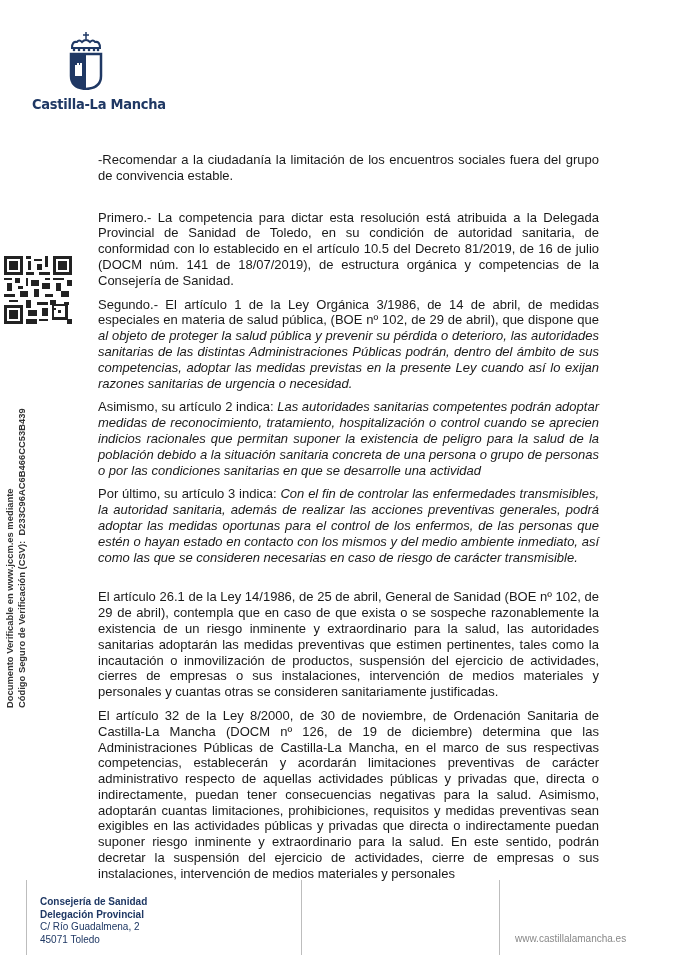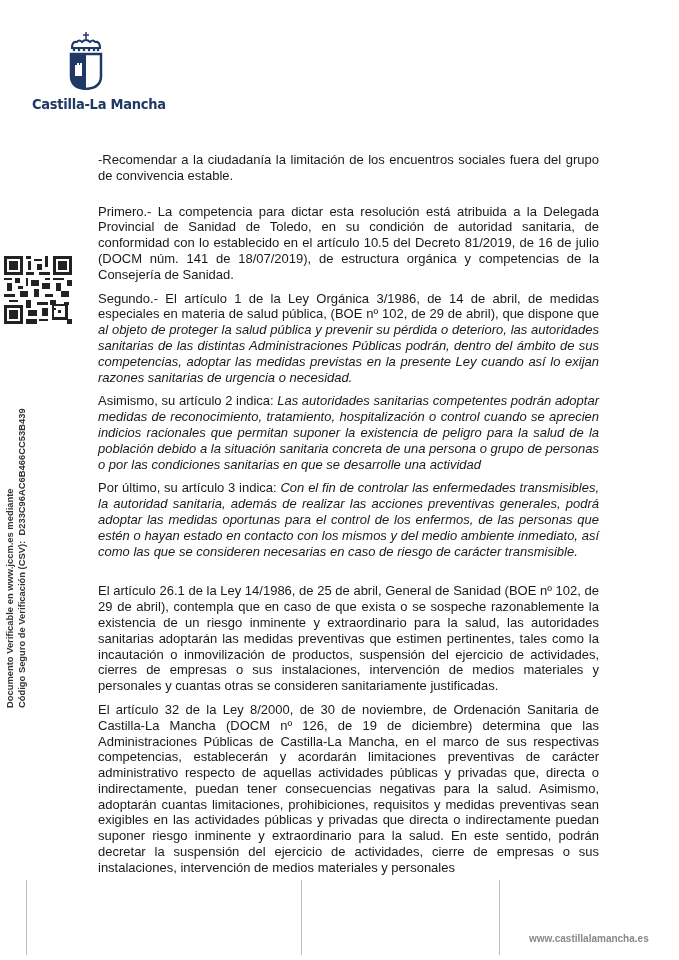--- a/index.html
+++ b/index.html
@@ -9,31 +9,31 @@
   .logo svg { display:block; margin:0 auto; }
   .logo-text { font-family:"DejaVu Sans", sans-serif; font-weight:bold; color:#1f3864;
                font-size:14.5px; letter-spacing:-0.3px; margin-top:6px; white-space:nowrap; transform:scaleX(0.9); }
   .side { position:absolute; left:4px; top:256px; width:70px; }
   .qr { width:68px; height:68px; }
   .side-text { position:absolute; left:0; top:82px; width:40px; height:370px; }
   .side-text .rot { position:absolute; left:0; top:370px; transform-origin:0 0; transform:rotate(-90deg);
                     width:370px; font-size:9.4px; line-height:12px; font-weight:bold; color:#333; white-space:nowrap; }
   .main { position:absolute; left:98px; top:152px; width:501px; font-size:13px; line-height:15.8px; }
   .main p { margin:0 0 8px 0; text-align:justify; }
-  .main .gap { margin-bottom:20px; }
+  .main .gap { margin-bottom:26px; }
   .main .big-gap { margin-bottom:24px; }
   .heading { text-align:center !important; margin-bottom:6px !important; }
   em { }
   .footer { position:absolute; left:0; top:880px; width:679px; height:80px; font-family:"Liberation Sans Narrow","Liberation Sans", sans-serif; }
   .vline { position:absolute; top:0; width:1px; height:75px; background:#bdbdbd; }
   .f-col { position:absolute; font-size:10px; line-height:12.5px; }
   .f-col1 { left:40px; top:16px; color:#1f3864; }
   .f-col1 .b { font-weight:bold; }
   .f-col2 { left:316px; top:41px; color:#888; }
-  .f-col3 { left:529px; top:53px; color:#888;font-weight:bold; }
+  .f-col3 { left:515px; top:53px; color:#888; }
 </style>
 </head>
 <body>
 
 <div class="logo">
   <svg width="34" height="58" viewBox="0 0 34 58">
     <line x1="17" y1="0" x2="17" y2="7" stroke="#1f3864" stroke-width="1.5"></line>
     <line x1="14" y1="3" x2="20" y2="3" stroke="#1f3864" stroke-width="1.5"></line>
     <path d="M3 16 Q3 9 8 10 Q10 7 13 10 Q17 6 21 10 Q24 7 26 10 Q31 9 31 16 Z" fill="#fff" stroke="#1f3864" stroke-width="2"></path>
     <g fill="#1f3864">
@@ -114,14 +114,20 @@
   <p><span>Asimismo, su artículo 2 indica: </span><em>Las autoridades sanitarias competentes podrán adoptar medidas de reconocimiento, tratamiento, hospitalización o control cuando se aprecien indicios racionales que permitan suponer la existencia de peligro para la salud de la población debido a la situación sanitaria concreta de una persona o grupo de personas o por las condiciones sanitarias en que se desarrolle una actividad</em></p>
   <p class="big-gap"><span>Por último, su artículo 3 indica: </span><em>Con el fin de controlar las enfermedades transmisibles, la autoridad sanitaria, además de realizar las acciones preventivas generales, podrá adoptar las medidas oportunas para el control de los enfermos, de las personas que estén o hayan estado en contacto con los mismos y del medio ambiente inmediato, así como las que se consideren necesarias en caso de riesgo de carácter transmisible.</em></p>
   <p>El artículo 26.1 de la Ley 14/1986, de 25 de abril, General de Sanidad (BOE nº 102, de 29 de abril), contempla que en caso de que exista o se sospeche razonablemente la existencia de un riesgo inminente y extraordinario para la salud, las autoridades sanitarias adoptarán las medidas preventivas que estimen pertinentes, tales como la incautación o inmovilización de productos, suspensión del ejercicio de actividades, cierres de empresas o sus instalaciones, intervención de medios materiales y personales y cuantas otras se consideren sanitariamente justificadas.</p>
   <p>El artículo 32 de la Ley 8/2000, de 30 de noviembre, de Ordenación Sanitaria de Castilla-La Mancha (DOCM nº 126, de 19 de diciembre) determina que las Administraciones Públicas de Castilla-La Mancha, en el marco de sus respectivas competencias, establecerán y acordarán limitaciones preventivas de carácter administrativo respecto de aquellas actividades públicas y privadas que, directa o indirectamente, puedan tener consecuencias negativas para la salud. Asimismo, adoptarán cuantas limitaciones, prohibiciones, requisitos y medidas preventivas sean exigibles en las actividades públicas y privadas que directa o indirectamente puedan suponer riesgo inminente y extraordinario para la salud. En este sentido, podrán decretar la suspensión del ejercicio de actividades, cierre de empresas o sus instalaciones, intervención de medios materiales y personales</p>
 </div>
 
 <div class="footer">
   <div class="vline" style="left:26px;"></div>
   <div class="vline" style="left:301px;"></div>
   <div class="vline" style="left:499px;"></div>
+  <div class="f-col f-col1">
+    <div class="b">Consejería de Sanidad</div>
+    <div class="b">Delegación Provincial</div>
+    <div>C/ Río Guadalmena, 2</div>
+    <div>45071 Toledo</div>
+  </div>
   <div class="f-col f-col3">www.castillalamancha.es</div>
 </div>
 
 </body></html>

